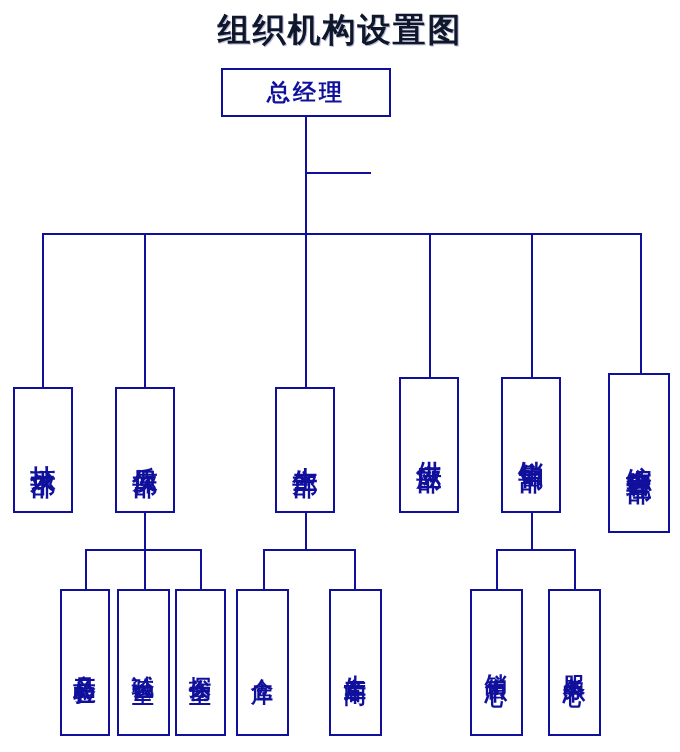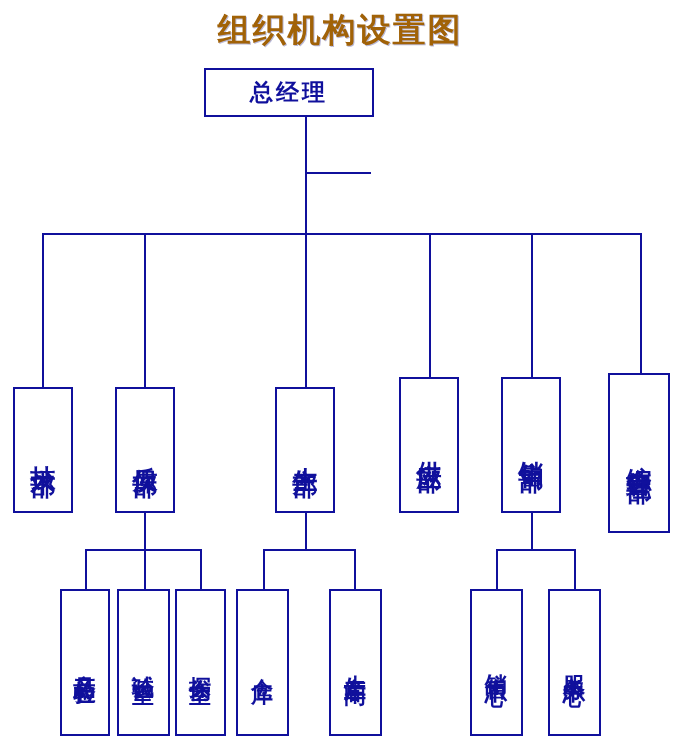--- a/index.html
+++ b/index.html
@@ -23,21 +23,21 @@
   .chart-title {
     position: absolute;
     left: 0;
     top: 8px;
     width: 680px;
     text-align: center;
     font-family: "DejaVu Serif", serif;
     font-size: 33px;
     font-weight: bold;
     letter-spacing: 2px;
-    color: #a16207;
+    color: #0f172a;
     text-shadow: 1px 1px 0 #b9b9d8;
     user-select: none;
   }
   .node {
     position: absolute;
     box-sizing: border-box;
     border: 2px solid #10109c;
     background: #ffffff;
     display: flex;
     align-items: center;
@@ -106,21 +106,21 @@
   <div class="connector v" style="left:305px; top:512px; height:38px;"></div>
   <div class="connector h" style="left:263px; top:549px; width:93px;"></div>
   <div class="connector v" style="left:263px; top:549px; height:40px;"></div>
   <div class="connector v" style="left:354px; top:549px; height:40px;"></div>
 
   <div class="connector v" style="left:531px; top:512px; height:38px;"></div>
   <div class="connector h" style="left:496px; top:549px; width:80px;"></div>
   <div class="connector v" style="left:496px; top:549px; height:40px;"></div>
   <div class="connector v" style="left:574px; top:549px; height:40px;"></div>
 
-  <div class="node horiz" style="left:204px; top:68px; width:170px; height:49px;">
+  <div class="node horiz" style="left:221px; top:68px; width:170px; height:49px;">
     <span class="label">总经理</span>
   </div>
 
 
   <div class="node vert" style="left:13px; top:387px; width:60px; height:126px;">
     <span class="label">技术部</span>
   </div>
 
   <div class="node vert" style="left:115px; top:387px; width:60px; height:126px;">
     <span class="label">质保部</span>

